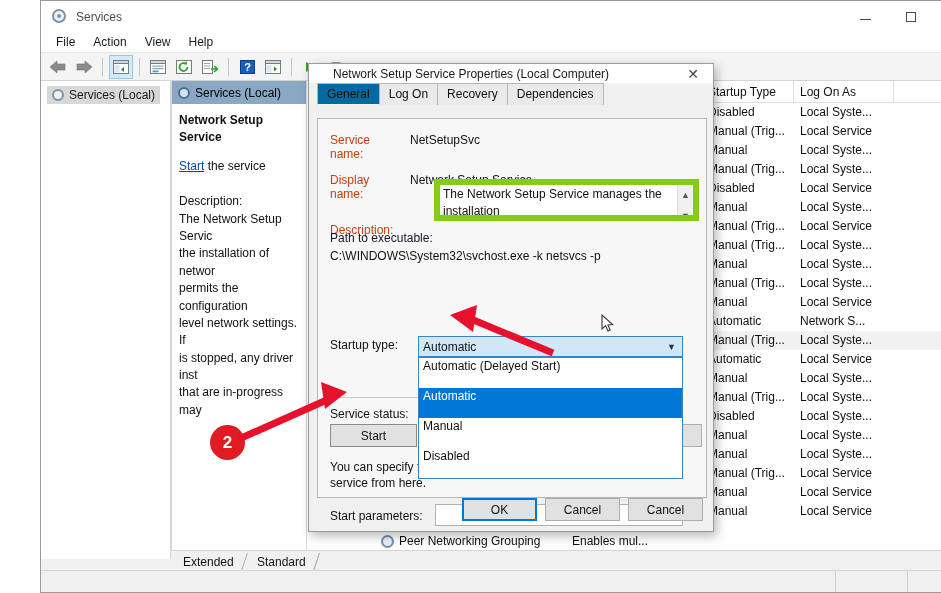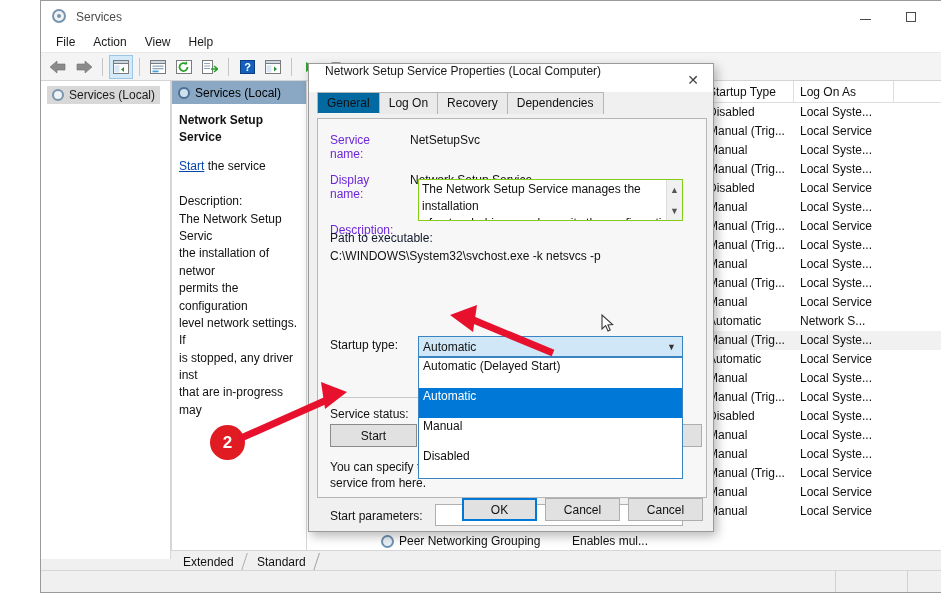--- a/index.html
+++ b/index.html
@@ -169,22 +169,22 @@
   .sb-c { width: 72px; }
 
   
   .dialog {
     position: absolute; left: 267px; top: 62px; width: 406px; height: 469px;
     background: #f0f0f0; border: 1px solid #9a9a9a;
     box-shadow: 3px 4px 10px rgba(0,0,0,0.28);
     z-index: 40;
   }
   .dlg-title {
-    height: 28px; display: flex; align-items: flex-start; background: #ffffff;
-    padding-left: 16px; font-size: 12px; color: #1a1a1a;
+    height: 19px; display: flex; align-items: center; background: #ffffff;
+    padding-left: 24px; font-size: 12px; color: #1a1a1a;
   }
   .dlg-close {
     margin-left: auto; width: 40px; height: 32px;
     display: flex; align-items: center; justify-content: center;
     font-size: 14px; color: #444;
   }
   .dlg-tabs {
     display: flex; padding-left: 8px; height: 22px; align-items: flex-end;
     background: #f0f0f0; position: relative;
   }
@@ -195,26 +195,26 @@
   }
   .dtab.active {
     background: #0369a1; border-bottom: 1px solid #f7f7f7;
     position: relative; z-index: 3; padding-top: 3px;
   }
   .dlg-panel {
     position: absolute; left: 8px; top: 54px; width: 390px; height: 380px;
     background: #f7f7f7; border: 1px solid #b6b6b6;
   }
   .fld-row { display: flex; margin: 0 0 0 0; }
-  .fld-label { width: 72px; font-size: 12px; color: #6d28d9; padding-left: 12px; }
+  .fld-label { width: 72px; font-size: 12px; color: #c2410c; padding-left: 12px; }
   .fld-val { font-size: 12px; color: #111; }
 
   .desc-box {
-    position: absolute; left: 100px; top: 60px; width: 265px; height: 42px;
-    background: #ffffff; border: 1px solid #84cc16; overflow: hidden;
+    position: absolute; left: 116px; top: 60px; width: 265px; height: 42px;
+    background: #ffffff; border: 6px solid #84cc16; overflow: hidden;
     font-size: 12px; color: #111; line-height: 17px; padding: 1px 3px;
   }
   .desc-sb {
     position: absolute; right: 0; top: 0; width: 16px; height: 100%;
     background: #f0f0f0; border-left: 1px solid #ddd;
   }
   .desc-sb div { height: 21px; display:flex; align-items:center; justify-content:center; font-size:9px; color:#555;}
 
   .combo {
     position: absolute; left: 100px; top: 217px; width: 265px; height: 21px;

